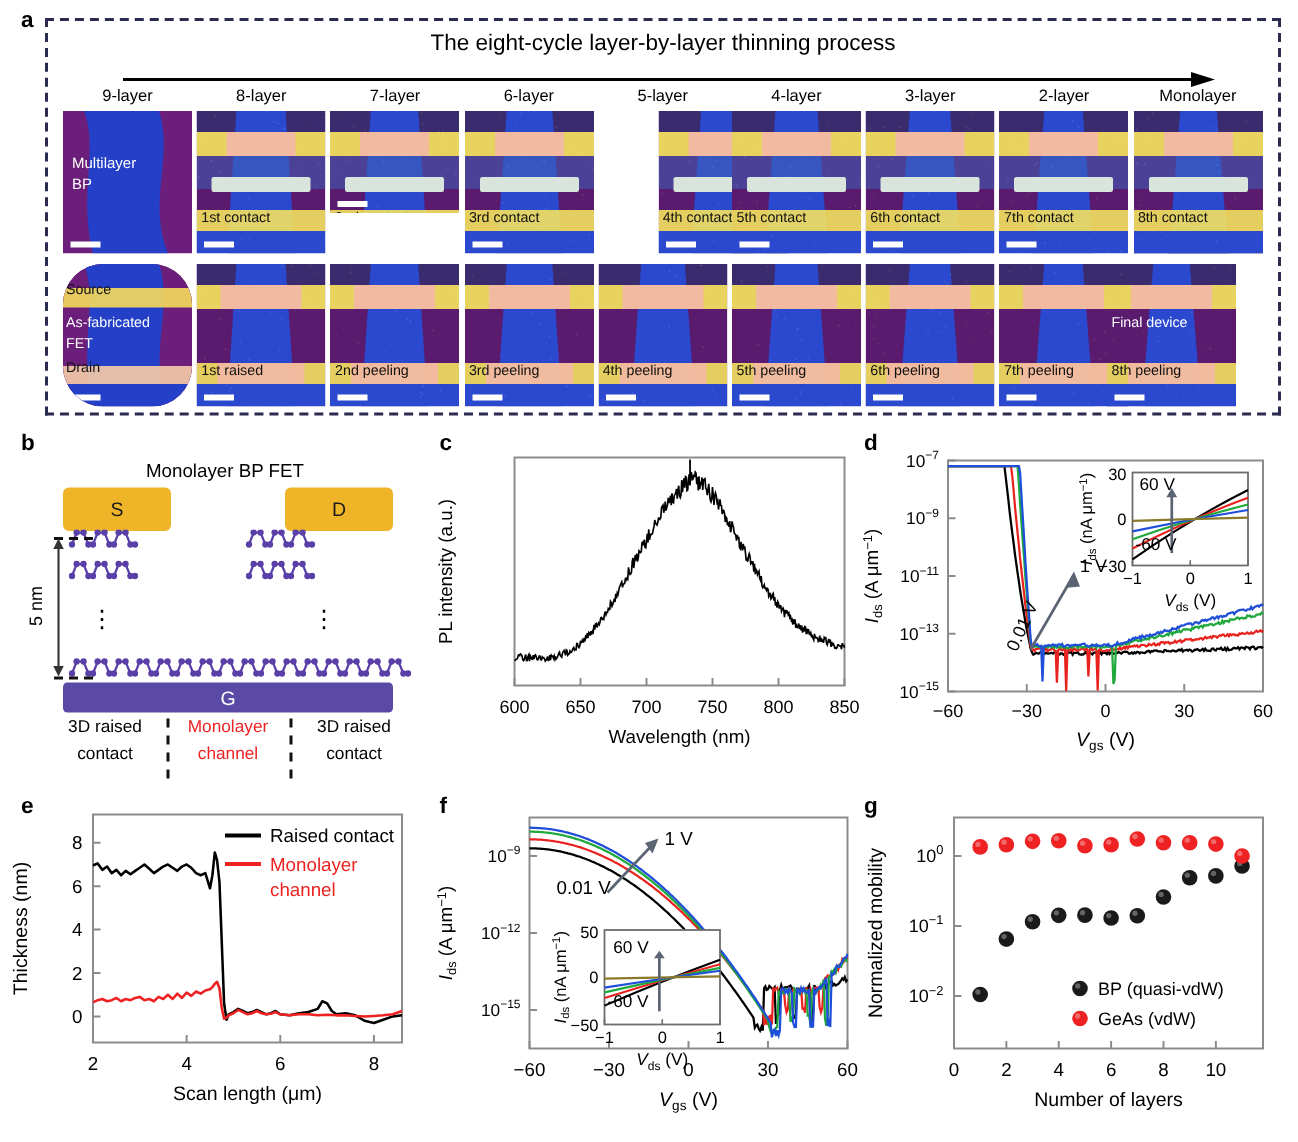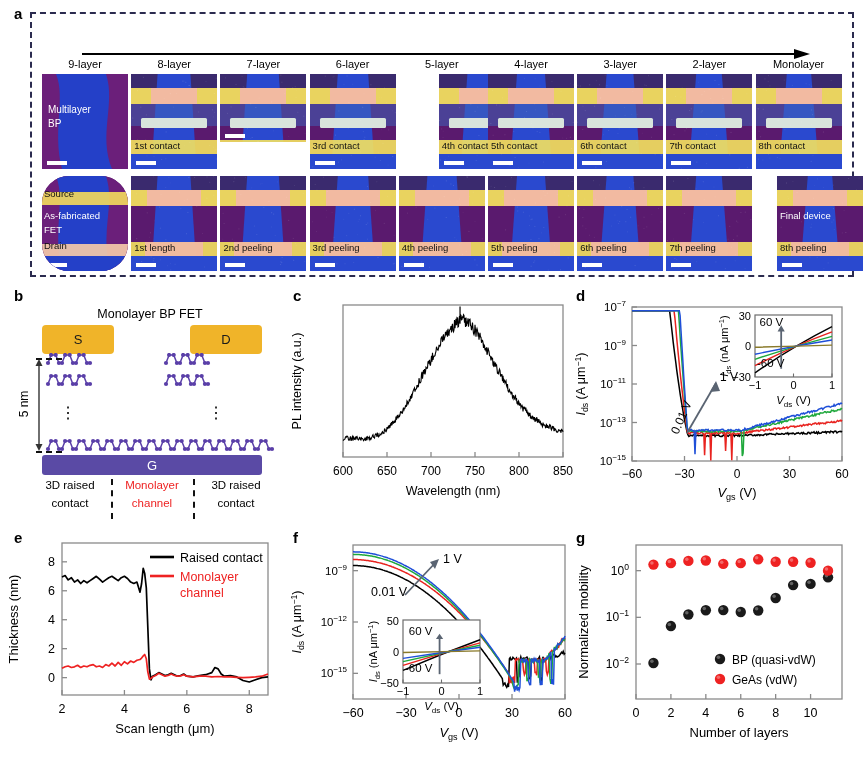--- a/index.html
+++ b/index.html
@@ -30,20 +30,21 @@
   .vdash{position:absolute;border-left:2px dashed #111;}
   .bcap{position:absolute;font-size:11.5px;text-align:center;}
   .bcap.red{color:#ee2222;}
 </style>
 </head>
 <body>
 
 <div id="panel-a">
   <div class="panel-letter" style="left:14px;top:5px;">a</div>
   <div id="panel-a-frame"></div>
+  <div id="panel-a-title">The eight-cycle layer-by-layer thinning process</div>
   <div id="panel-a-arrow">
     <svg width="728" height="12" viewBox="0 0 728 12">
       <line x1="0" y1="6" x2="712" y2="6" stroke="#000" stroke-width="2"></line>
       <polygon points="712,1 728,6 712,11" fill="#000"></polygon>
     </svg>
   </div>
   <div id="panel-a-cols">
       <div class="col-head" style="left: 36px; width: 98px;">9-layer</div>
       <div class="col-head" style="left: 125.2px; width: 98px;">8-layer</div>
       <div class="col-head" style="left: 214.4px; width: 98px;">7-layer</div>
@@ -564,21 +565,21 @@
           <rect x="22.32265182863921" y="82.1163555548992" width="1" height="1" fill="#ffffff" opacity="0.13"></rect>
           <rect x="73.01947618322447" y="90.46621047193184" width="1" height="1" fill="#ffffff" opacity="0.08"></rect>
           <rect x="52.0365685261786" y="94.47847551316954" width="1" height="1" fill="#ffffff" opacity="0.09"></rect>
           <rect x="18.991550540085882" y="56.29808489698917" width="1" height="1" fill="#ffffff" opacity="0.13"></rect>
           <rect x="28.83161893952638" y="51.71663112821989" width="1" height="1" fill="#ffffff" opacity="0.12"></rect>
           <rect x="25.96140399063006" y="66.58765314845368" width="1" height="1" fill="#ffffff" opacity="0.10"></rect>
           <rect x="0.13513648323714733" y="75.51020427723415" width="1" height="1" fill="#ffffff" opacity="0.09"></rect>
           <rect x="37.329162813257426" y="1.1417486425489187" width="1" height="1" fill="#ffffff" opacity="0.07"></rect>
           <rect x="39.22124059405178" y="6.408810134744272" width="1" height="1" fill="#ffffff" opacity="0.05"></rect>
           <rect x="18.157037388999015" y="60.71358231129125" width="1" height="1" fill="#ffffff" opacity="0.06"></rect>
-        </svg><div class="cap" style="top: 66px; left: 3px; font-size: 9.5px;">1st length</div><div class="scalebar"></div></div>
+        </svg><div class="cap" style="top: 66px; left: 3px; font-size: 9.5px;">1st raised</div><div class="scalebar"></div></div>
       <div class="micro" style="left: 220.4px; top: 176px; width: 86px; height: 95px;"><svg width="86" height="95" viewBox="0 0 86 95">
           <rect x="0" y="0" width="86" height="95" fill="#5a1a6e"></rect>
           <rect x="0" y="0" width="86" height="14" fill="#3a2a6e"></rect>
           <path d="M27.2,0 L58.8,0 L65.2,95 L20.8,95 Z" fill="#2a49cf"></path>
           <rect x="0" y="14" width="86" height="16" fill="#f4e25e" opacity="0.93"></rect>
           <rect x="16" y="14" width="54" height="16" fill="#f2b8a4" opacity="0.95"></rect>
           <rect x="0" y="30" width="86" height="38" fill="none"></rect>
           <rect x="0" y="66" width="86" height="14" fill="#f4e25e" opacity="0.9"></rect>
           <rect x="14" y="66" width="58" height="14" fill="#f2b8a4" opacity="0.9"></rect>
           <rect x="0" y="80" width="86" height="15" fill="#2a49cf"></rect>
@@ -901,21 +902,21 @@
           <rect x="74.42575404560193" y="35.961478096432984" width="1" height="1" fill="#ffffff" opacity="0.12"></rect>
           <rect x="63.237352882511914" y="49.829277171520516" width="1" height="1" fill="#ffffff" opacity="0.12"></rect>
           <rect x="22.211843038443476" y="15.835628199856728" width="1" height="1" fill="#ffffff" opacity="0.08"></rect>
           <rect x="7.035454509779811" y="4.6613372780848294" width="1" height="1" fill="#ffffff" opacity="0.15"></rect>
           <rect x="26.97038421733305" y="43.18214169703424" width="1" height="1" fill="#ffffff" opacity="0.07"></rect>
           <rect x="48.56346173491329" y="20.376563485478982" width="1" height="1" fill="#ffffff" opacity="0.09"></rect>
           <rect x="51.97629548283294" y="39.259753201622516" width="1" height="1" fill="#ffffff" opacity="0.13"></rect>
           <rect x="62.999748431146145" y="66.89678981550969" width="1" height="1" fill="#ffffff" opacity="0.05"></rect>
           <rect x="13.88580567529425" y="18.77190591301769" width="1" height="1" fill="#ffffff" opacity="0.12"></rect>
         </svg><div class="cap" style="top: 66px; left: 3px; font-size: 9.5px;">7th peeling</div><div class="scalebar"></div></div>
-      <div class="micro" style="left: 777px; top: 176px; width: 86px; height: 95px;"><svg width="86" height="95" viewBox="0 0 86 95">
+      <div class="micro" style="left: 738px; top: 176px; width: 86px; height: 95px;"><svg width="86" height="95" viewBox="0 0 86 95">
           <rect x="0" y="0" width="86" height="95" fill="#5a1a6e"></rect>
           <rect x="0" y="0" width="86" height="14" fill="#3a2a6e"></rect>
           <path d="M30.8,0 L55.2,0 L62.8,95 L23.2,95 Z" fill="#2a49cf"></path>
           <rect x="0" y="14" width="86" height="16" fill="#f4e25e" opacity="0.93"></rect>
           <rect x="16" y="14" width="54" height="16" fill="#f2b8a4" opacity="0.95"></rect>
           <rect x="0" y="30" width="86" height="38" fill="none"></rect>
           <rect x="0" y="66" width="86" height="14" fill="#f4e25e" opacity="0.9"></rect>
           <rect x="14" y="66" width="58" height="14" fill="#f2b8a4" opacity="0.9"></rect>
           <rect x="0" y="80" width="86" height="15" fill="#2a49cf"></rect>
           <rect x="50.66502812039107" y="86.42121236189269" width="1" height="1" fill="#ffffff" opacity="0.11"></rect>

